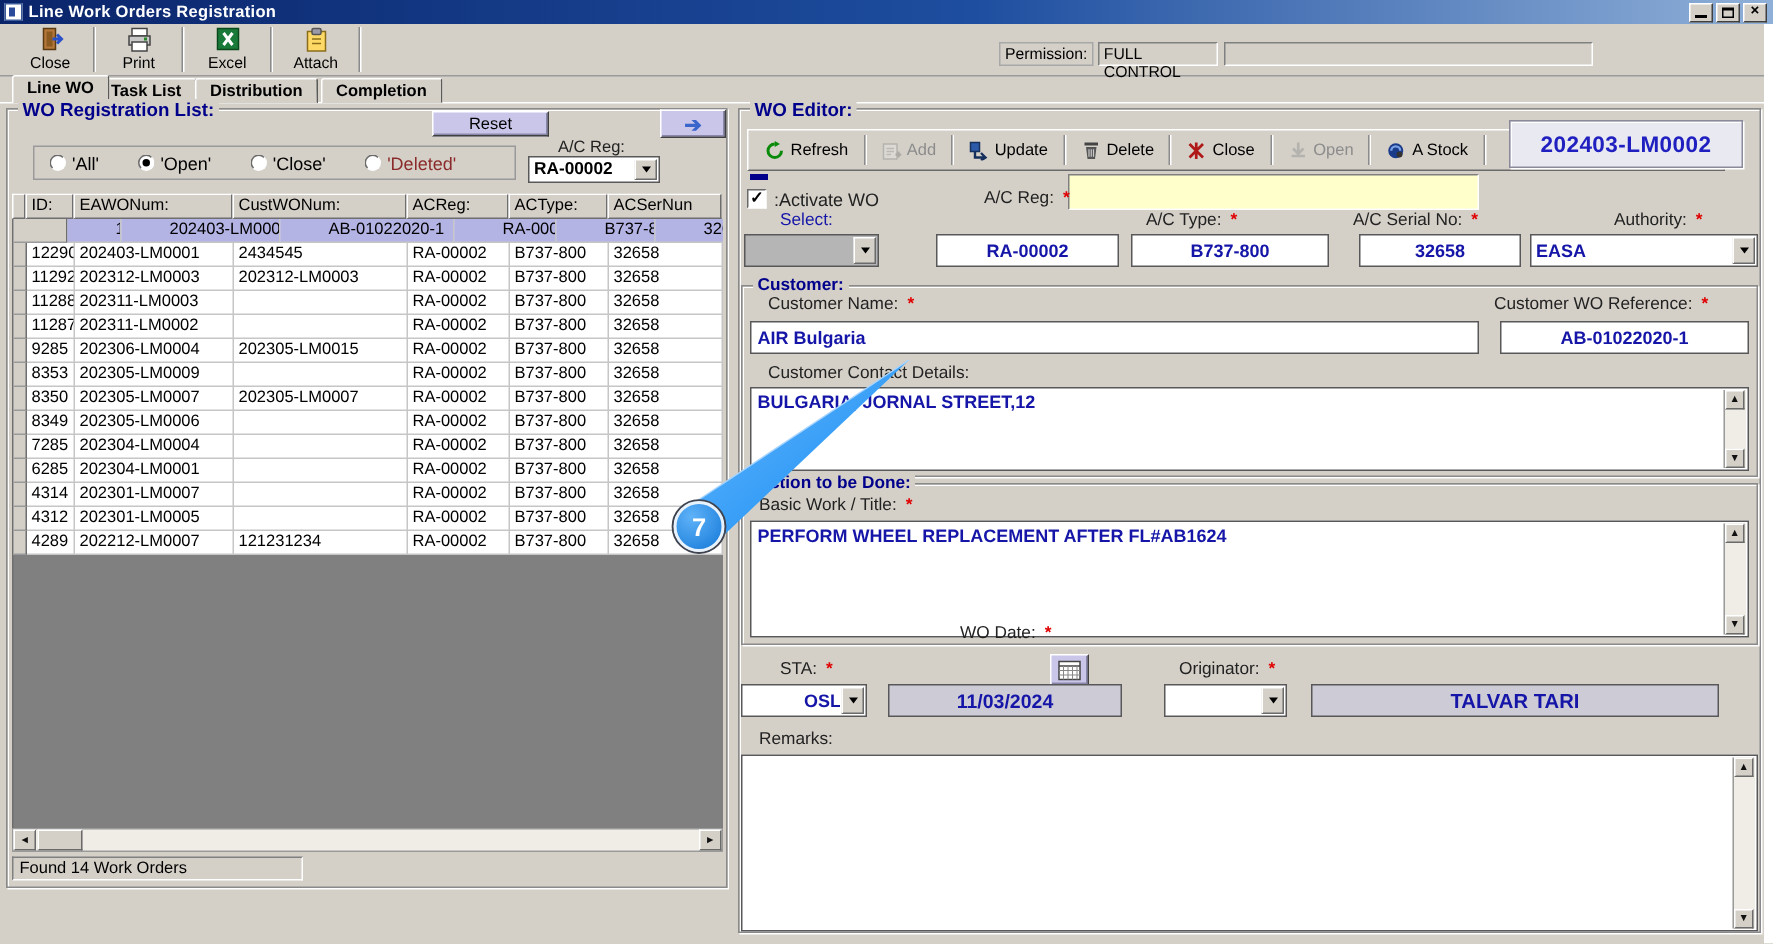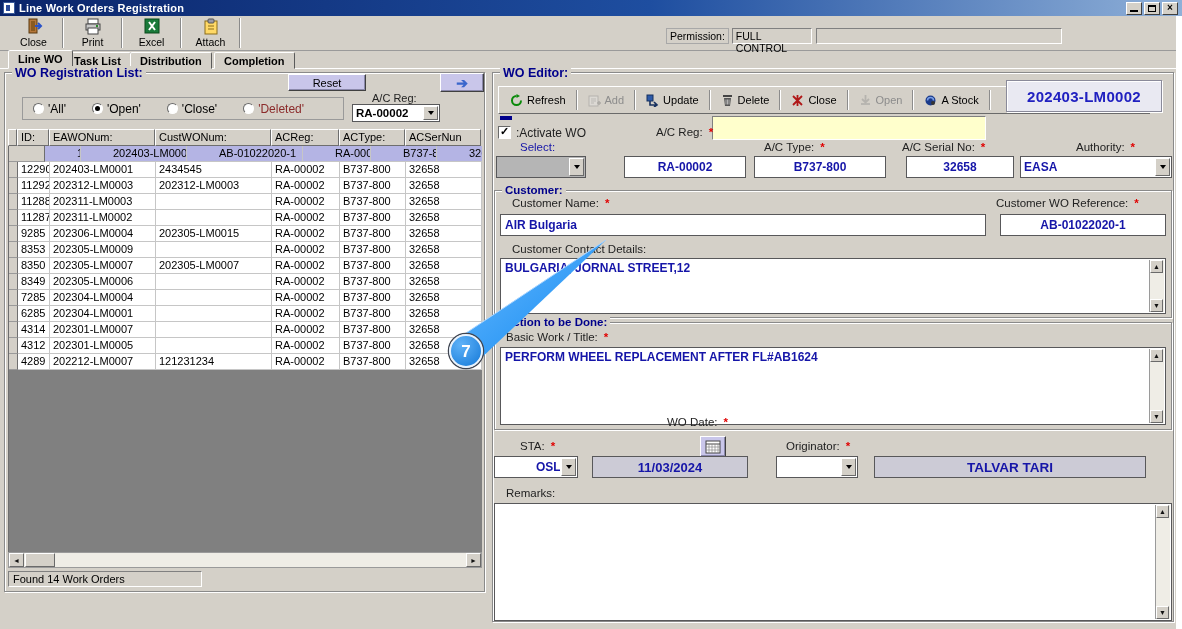--- a/index.html
+++ b/index.html
@@ -512,21 +512,21 @@
       <div class="sb-btn" style="left:0; top:0; width:13px; height:13px;">
           <span class="arrglyph">▲</span>
         </div>
       <div class="sb-btn" style="left:0; bottom:0; width:13px; height:13px;">
           <span class="arrglyph">▼</span>
         </div>
     </div>
   </div>
 
   <div class="lbl" style="left:520px; top:440px;"><span>STA:</span><span class="req">*</span></div>
-  <div class="lbl" style="left:640px; top:416px;margin-left:27px;"><span>WO Date:</span><span class="req">*</span></div>
+  <div class="lbl" style="left:640px; top:416px;"><span>WO Date:</span><span class="req">*</span></div>
   <div class="btn3d calbtn">
     <span>
         <svg width="16" height="14" viewBox="0 0 16 14">
           <rect x="1" y="1" width="14" height="12" fill="#fff" stroke="#444"></rect>
           <path d="M1 4 h14" stroke="#444"></path>
           <path d="M4 4 v9 M7 4 v9 M10 4 v9 M13 4 v9 M1 7 h14 M1 10 h14" stroke="#888" stroke-width=".7"></path>
         </svg>
       </span>
   </div>
   <div class="lbl" style="left:786px; top:440px;"><span>Originator:</span><span class="req">*</span></div>

